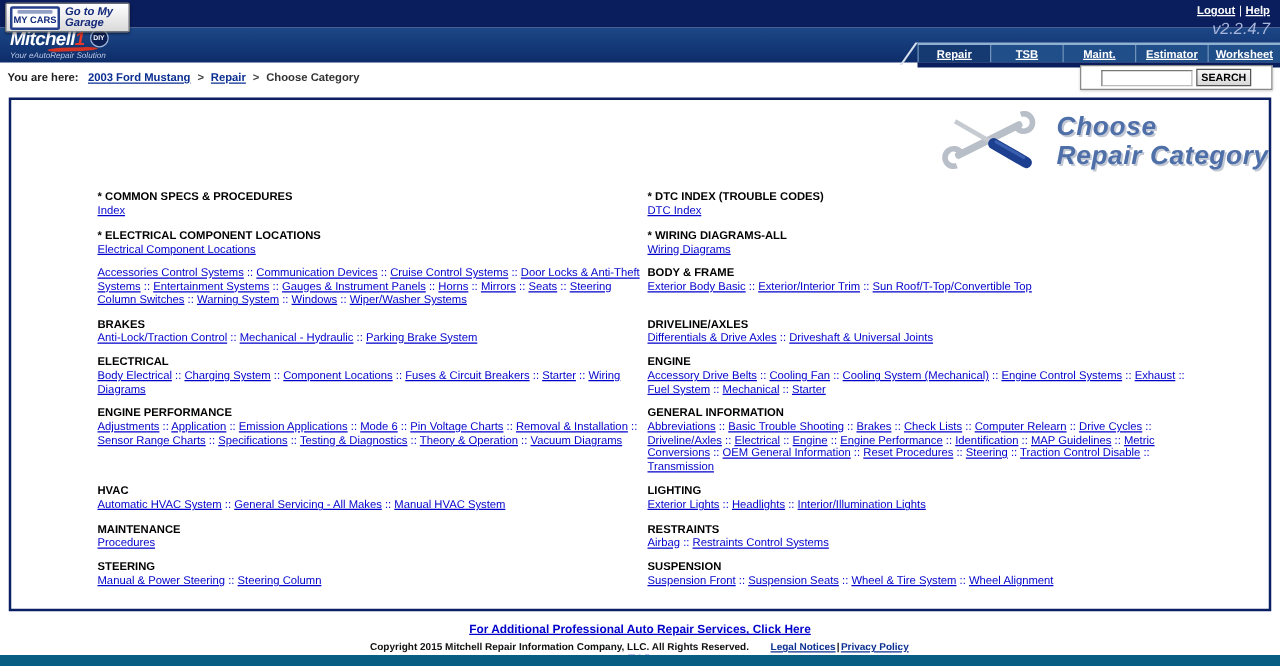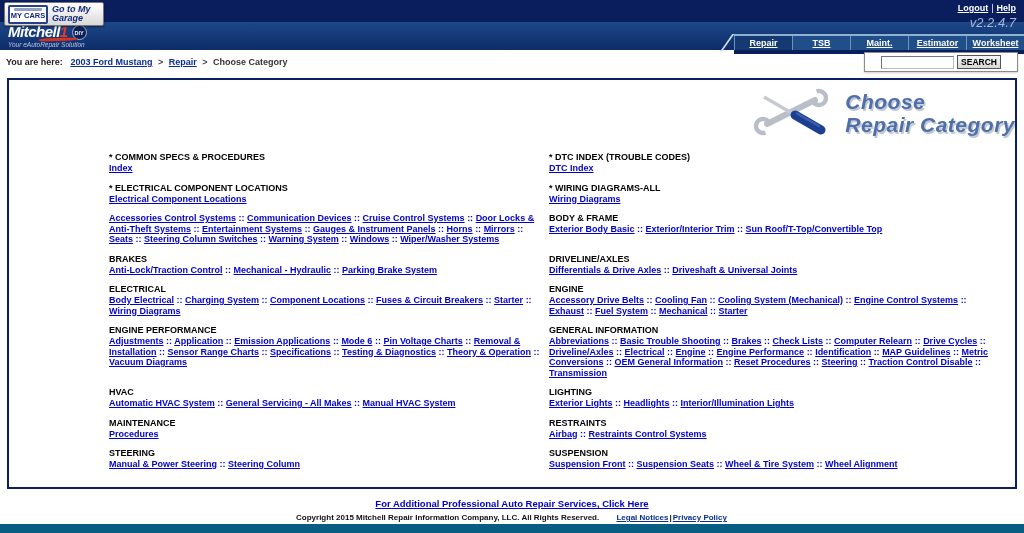--- a/index.html
+++ b/index.html
@@ -18,21 +18,21 @@
     border-radius:2px; box-shadow:0 1px 2px rgba(0,0,0,.45); cursor:pointer; z-index:5; }
   .plate { display:flex; flex-direction:column; align-items:center; justify-content:center; width:40px; height:19px;
     background:#fff; border:2px solid #27408b; border-radius:2px; }
   .plate-top { width:28px; height:3px; background:#27408b; opacity:.5; border-radius:1px; margin-bottom:1px; }
   .plate-text { font-size:7.5px; font-weight:bold; color:#13297a; line-height:8px; }
   .garage-label { font-size:9px; line-height:9px; font-weight:bold; font-style:italic; color:#13297a; width:46px; }
 
   
   .bar2 { height:28px; background:linear-gradient(180deg,#1d4787,#0d2c69); position:relative; z-index:2; }
   .logo { position:absolute; left:8px; top:1px; }
-  .logo-main { display:flex; align-items:flex-end; gap:4px; position:relative; }
+  .logo-main { display:flex; align-items:flex-start; gap:4px; position:relative; }
   .logo-text { font-size:15px; font-weight:bold; font-style:italic; color:#fff; letter-spacing:-0.5px; }
   .logo-one { color:#e8392a; }
   .swoosh { position:absolute; left:30px; top:15px; width:40px; height:2.5px; background:#d43222;
     border-radius:50%/100%; transform:rotate(-2deg); }
   .logo-badge { width:15px; height:15px; border-radius:50%; background:#0b1f52; border:1px solid #9fb4d8;
     color:#f4f7ff; font-size:5.5px; font-weight:bold; display:flex; align-items:center; justify-content:center; }
   .logo-tag { font-size:6.5px; color:#b8c4e2; font-style:italic; margin-top:1px; }
 
   .tabstrip { position:absolute; right:0; bottom:0; width:290px; height:16px; display:flex; border-top:2px solid #8fb0d0; }
   .tabstrip .slash { position:absolute; left:-40px; top:-2px; width:34px; height:18px;
@@ -57,23 +57,23 @@
     border-right-color:#bbb; font-size:9px; padding:0 2px; font-family:inherit; }
   .searchbox button { font-size:8.5px; font-weight:bold; padding:1px 3px; background:linear-gradient(#f7f7f7,#d8d8d8);
     border:1px solid #555; color:#000; cursor:pointer; font-family:inherit; }
 
   
   .content-box { margin:4px 7px 0; border:2px solid #0a2063; height:411px; background:#fff; overflow:hidden; }
   .title-area { display:flex; align-items:center; gap:14px; margin:8px 0 0 160px;justify-content:flex-end; }
   .title-text { font-style:italic; font-weight:bold; font-size:21px; line-height:23px; color:#4e6fa8;
     text-shadow:1.5px 1.5px 0 #c2c8d4; letter-spacing:.5px; }
 
-  .cat-grid { display:grid; grid-template-columns:440px 444px; row-gap:9px; margin:14px 0 0 100px; }
+  .cat-grid { display:grid; grid-template-columns:440px 444px; row-gap:9px; margin:14px 0 0 69px; }
   .cat-title { font-size:9px; font-weight:bold; color:#000; line-height:11px; }
-  .cat-links { font-size:9px; font-weight:bold; line-height:10.5px; }
+  .cat-links { font-size:9px; font-weight:normal; line-height:10.5px; }
   .cat-links a { color:#0000cc; text-decoration:underline; cursor:pointer; }
   .cat-links .sep { color:#0000cc; }
 
   
   .footer { text-align:center; margin-top:4px; }
   .footer-promo { font-size:9.5px; line-height:11px; font-weight:bold; color:#0000cc; text-decoration:underline; cursor:pointer; }
   .footer-copy { font-size:8px; line-height:9px; font-weight:bold; color:#111; margin-top:2px; }
   .footer-copy a { color:#0b2f91; text-decoration:underline; cursor:pointer; margin:0 1px; }
   .footer-copy .gap { display:inline-block; width:14px; }
   .footer-top { font-size:9.5px; line-height:10px; font-weight:bold; margin-top:1px; }

